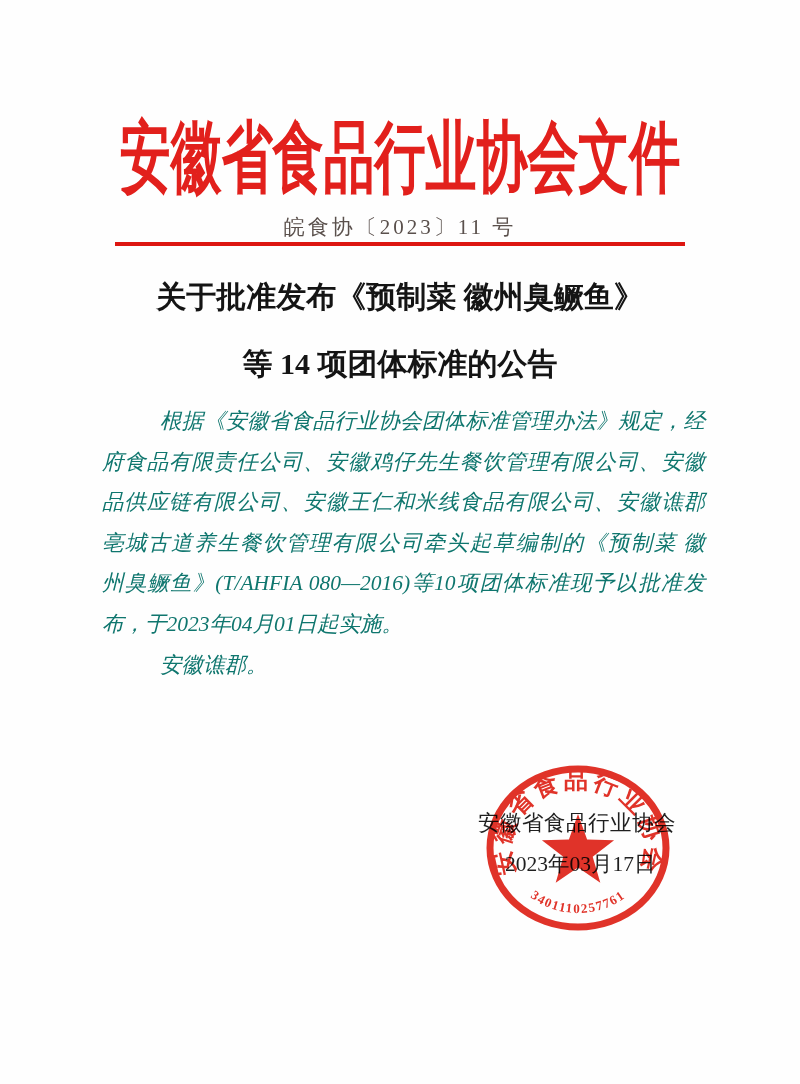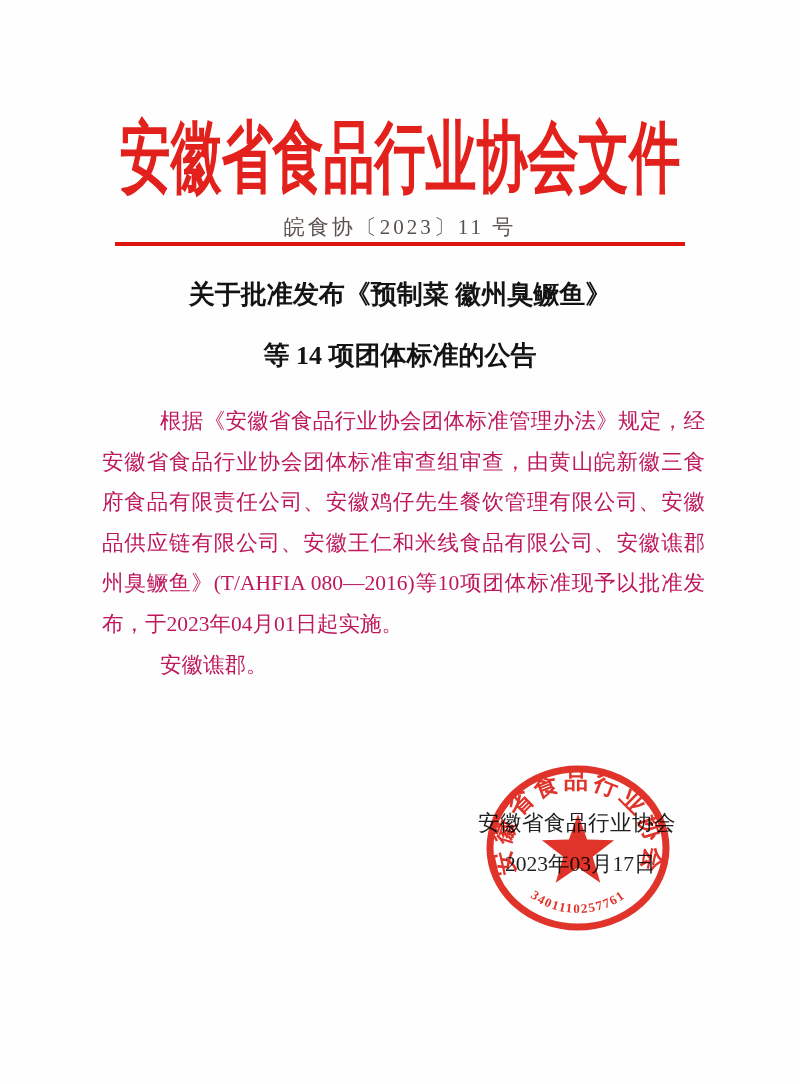--- a/index.html
+++ b/index.html
@@ -58,33 +58,34 @@
 
   
   .doc-title {
     position: absolute;
     top: 277px;
     left: 0;
     width: 100%;
     text-align: center;
     font-weight: bold;
     color: #141414;
-    font-size: 26px;
+    font-size: 30px;
   }
   .doc-title .t2 { margin-top: 26px; }
 
   
   .body-block {
     position: absolute;
     top: 401px;
     left: 102px;
     width: 603px;
     font-size: 21.5px;
-    color: #be185d;
+    color: #0f766e;
     line-height: 40.6px;
+    font-style: italic;
   }
   .body-line {
     text-align: justify;
     text-align-last: justify;
     text-justify: inter-character;
     white-space: nowrap;
   }
   .body-line.indent { text-indent: 58px; }
   .body-line.plain {
     text-align: right;
@@ -143,23 +144,23 @@
 
   <div class="red-rule"></div>
 
   <div class="doc-title">
     <div class="t1">关于批准发布《预制菜 徽州臭鳜鱼》</div>
     <div class="t2">等 14 项团体标准的公告</div>
   </div>
 
   <div class="body-block">
     <div class="body-line indent">根据《安徽省食品行业协会团体标准管理办法》规定，经</div>
-    <div class="body-line">安徽省食品行业协会团体标准审查组审查，由黄山皖新徽三食</div>
     <div class="body-line">府食品有限责任公司、安徽鸡仔先生餐饮管理有限公司、安徽</div>
     <div class="body-line">品供应链有限公司、安徽王仁和米线食品有限公司、安徽谯郡</div>
+    <div class="body-line">亳城古道养生餐饮管理有限公司牵头起草编制的《预制菜 徽</div>
     <div class="body-line">州臭鳜鱼》(T/AHFIA 080—2016)等10项团体标准现予以批准发</div>
     <div class="body-line plain">布，于2023年04月01日起实施。</div>
     <div class="body-line plain indent">安徽谯郡。</div>
   </div>
 
   <div class="sig-org">安徽省食品行业协会</div>
 
   <div class="sig-date">2023年03月17日</div>
 
   <svg class="seal" viewBox="0 0 196 172" xmlns="http://www.w3.org/2000/svg">

